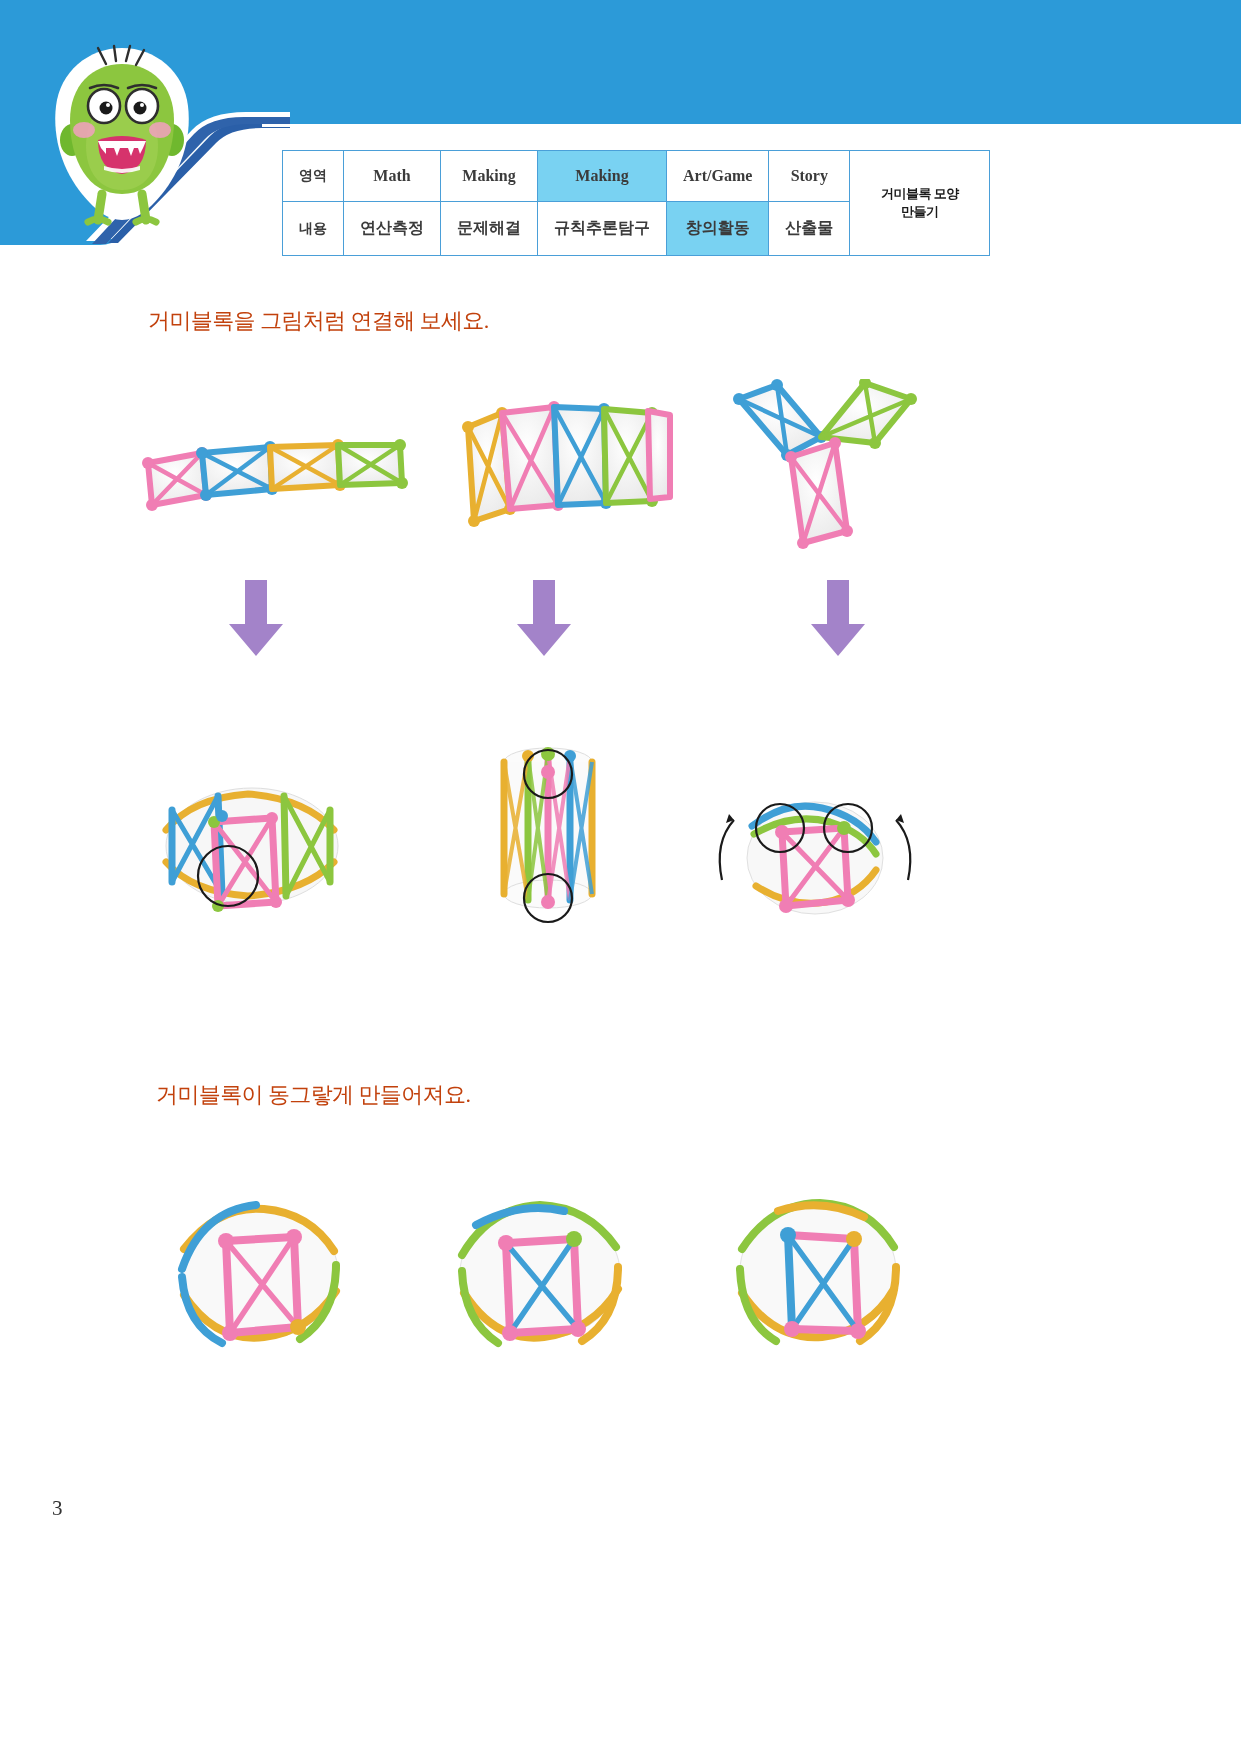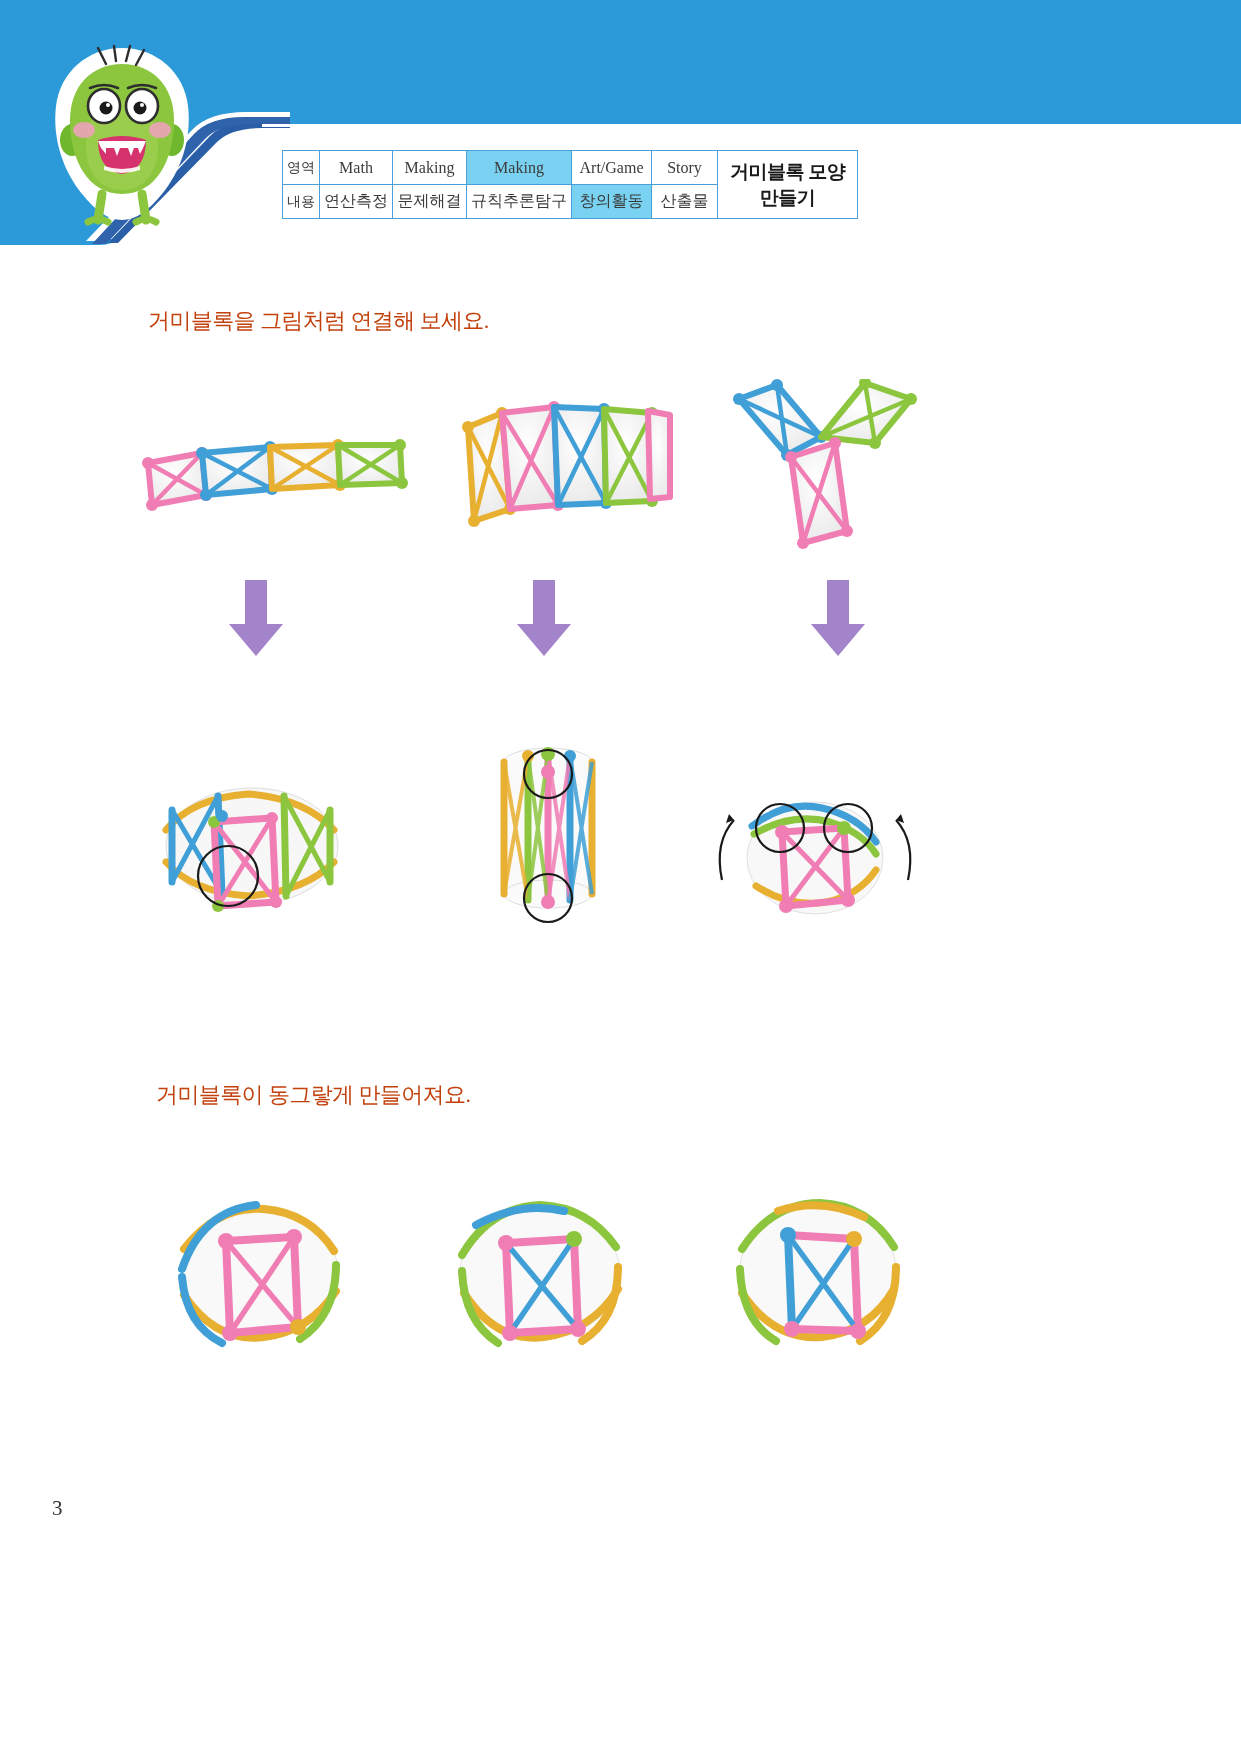--- a/index.html
+++ b/index.html
@@ -34,37 +34,38 @@
   #topic-table{
     position:absolute; left:282px; top:150px;
     border-collapse:collapse;
   }
   #topic-table td{
     border:1.6px solid #4a9fd8;
     text-align:center;
     vertical-align:middle;
     font-size:16px;
     color:#3b3b3b;
-    padding:4px;
+    padding:16px;
     height:34px;
     background:#ffffff;
     white-space:nowrap;
     font-family:"Liberation Serif","DejaVu Serif",serif;
+    font-weight:bold;
   }
   #topic-table td.lbl{ width:32px; font-size:14px; }
   #topic-table td.c-math{ width:62px; }
   #topic-table td.c-sci{ width:74px; }
   #topic-table td.c-mak{ width:78px;margin-left:28px; }
   #topic-table td.c-art{ width:80px;margin-left:41px; }
   #topic-table td.c-sto{ width:66px; }
   #topic-table td.hl{ background:#79d2f2; }
   #topic-table td.title-cell{
     width:140px;
     font-weight:bold;
-    font-size:19px;
+    font-size:13px;
     color:#1a1a1a;
     line-height:1.35;
     padding:4px 6px;
     letter-spacing:-0.5px;
   }
 
   
   .section-heading{
     position:absolute;
     font-size:22px;

